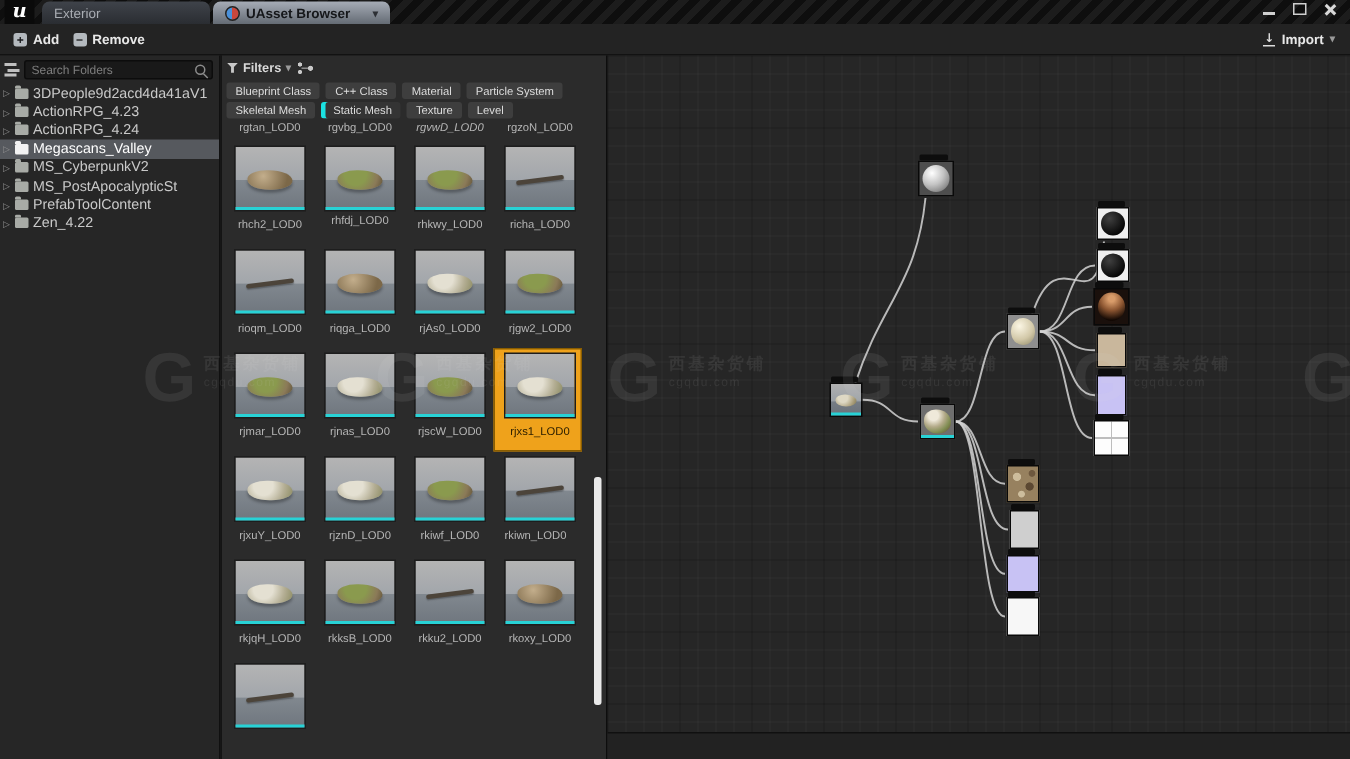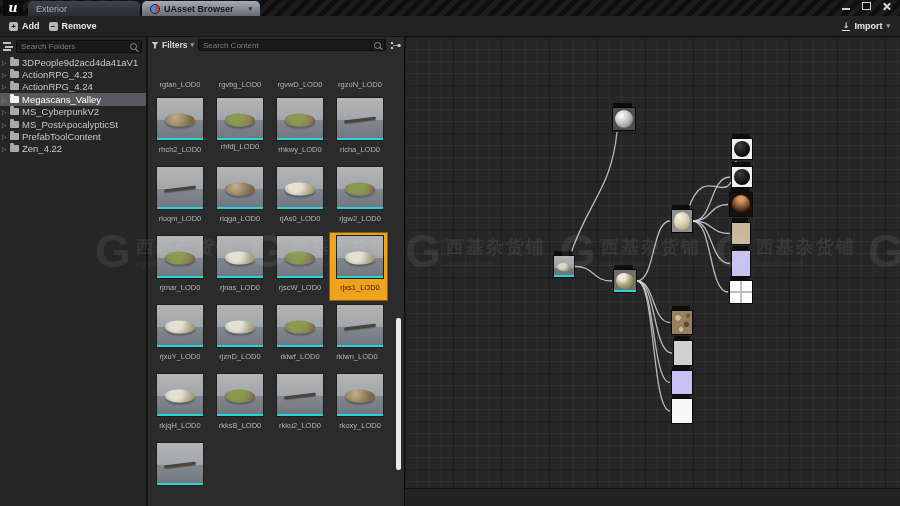--- a/index.html
+++ b/index.html
@@ -124,21 +124,21 @@
     background:radial-gradient(circle at 35% 25%,#ded8c4 30%,#a89c78 70%,#7c7450 100%);}
   .n-rock-center{background:#6e6e6e;}
   .n-rock-center .rock{position:absolute;left:50%;top:50%;transform:translate(-50%,-50%);width:18px;height:16px;border-radius:46% 58% 50% 54%;
     background:radial-gradient(circle at 35% 25%,#efe9da 20%,#b4ab8a 45%,#7c8a4e 70%,#6a4438 95%);}
   .gfooter{position:absolute;left:0;bottom:0;width:100%;height:18px;background:#222;border-top:1px solid #101010;
     display:flex;align-items:center;justify-content:flex-end;gap:5px;font-size:8.5px;color:#c2c2c2;box-sizing:border-box;padding:0 8px;}
   
   .wm{position:absolute;top:228px;display:flex;gap:5px;color:rgba(220,220,220,.09);pointer-events:none;z-index:50;}
   .wg{font:bold 46px/46px "Liberation Sans",sans-serif;}
   .wt{display:flex;flex-direction:column;margin-top:7px;}
-  .wt b{font-size:18px;letter-spacing:2px;font-weight:bold;}
+  .wt b{font-size:11px;letter-spacing:2px;font-weight:bold;}
   .wt i{font-style:normal;font-size:8px;letter-spacing:1px;}
 </style>
 </head>
 <body>
 
 <div class="app">
 
   <div class="titlebar">
     <div class="logo">u</div>
     <div class="tab inactive">
@@ -222,30 +222,36 @@
       </div>
   </div>
 
   <div class="content">
     <div class="filtersrow">
       <div class="filterbtn">
         <span class="funnel"></span>
         <span>Filters</span>
         <span class="caret">▾</span>
       </div>
-      <div class="searchbox sb-content">
-        <span class="ph">Search Content</span>
-        <span class="mag"></span>
-      </div>
       <span class="nodeico"></span>
     </div>
+    <div class="chips" id="chips">
+        <span class="chip">Blueprint Class</span>
+        <span class="chip">C++ Class</span>
+        <span class="chip">Material</span>
+        <span class="chip">Particle System</span>
+        <span class="chip">Skeletal Mesh</span>
+        <span class="chip active">Static Mesh</span>
+        <span class="chip">Texture</span>
+        <span class="chip">Level</span>
+      </div>
     <div class="asset-grid" id="asset-grid">
         <div class="aname" style="left: 3px; top: 3px;">rgtan_LOD0</div>
         <div class="aname" style="left: 63px; top: 3px;">rgvbg_LOD0</div>
-        <div class="aname" style="left: 123px; top: 3px;">rgvwD_LOD0</div>
+        <div class="aname" style="left: 123px; top: 3px; font-style: italic;">rgvwD_LOD0</div>
         <div class="aname" style="left: 183px; top: 3px;">rgzoN_LOD0</div>
         <div class="thumb v-brown" style="left: 8px; top: 20px;">
           <i class="rock"></i>
           <i class="stripe"></i>
         </div>
         <div class="aname" style="left: 3px; top: 68px;">rhch2_LOD0</div>
         <div class="thumb v-green" style="left: 68px; top: 20px;">
           <i class="rock"></i>
           <i class="stripe"></i>
         </div>

